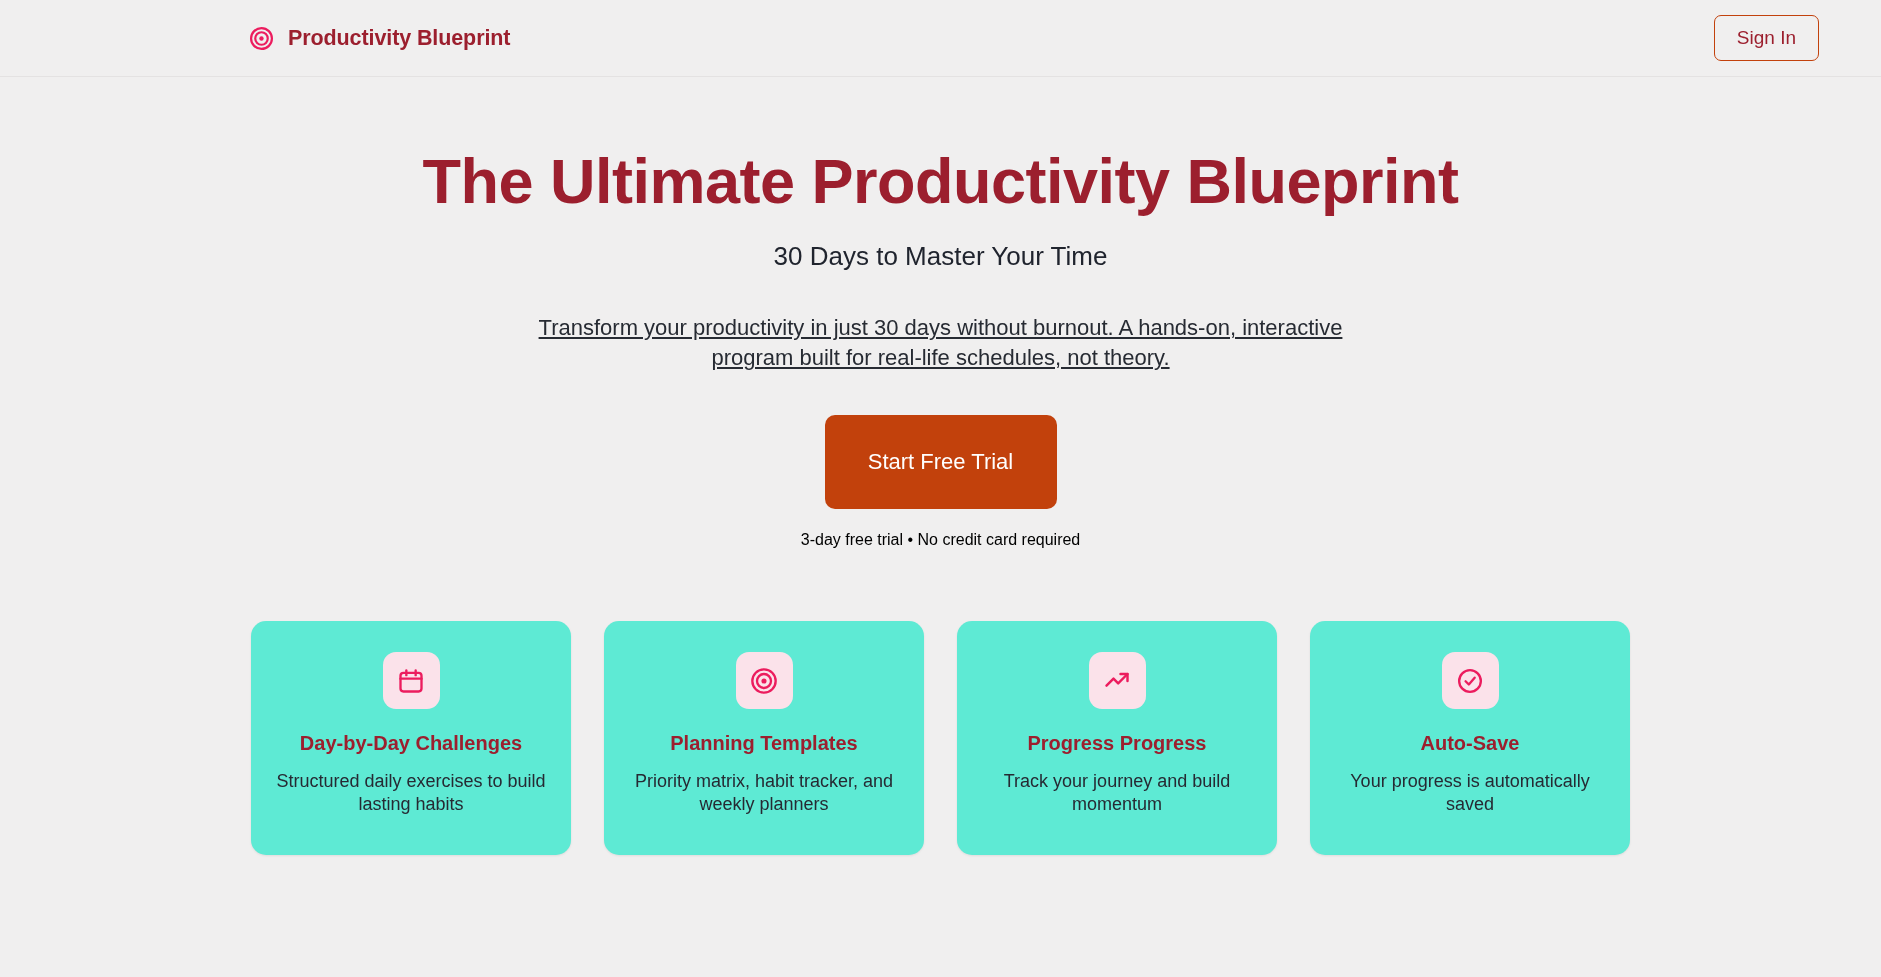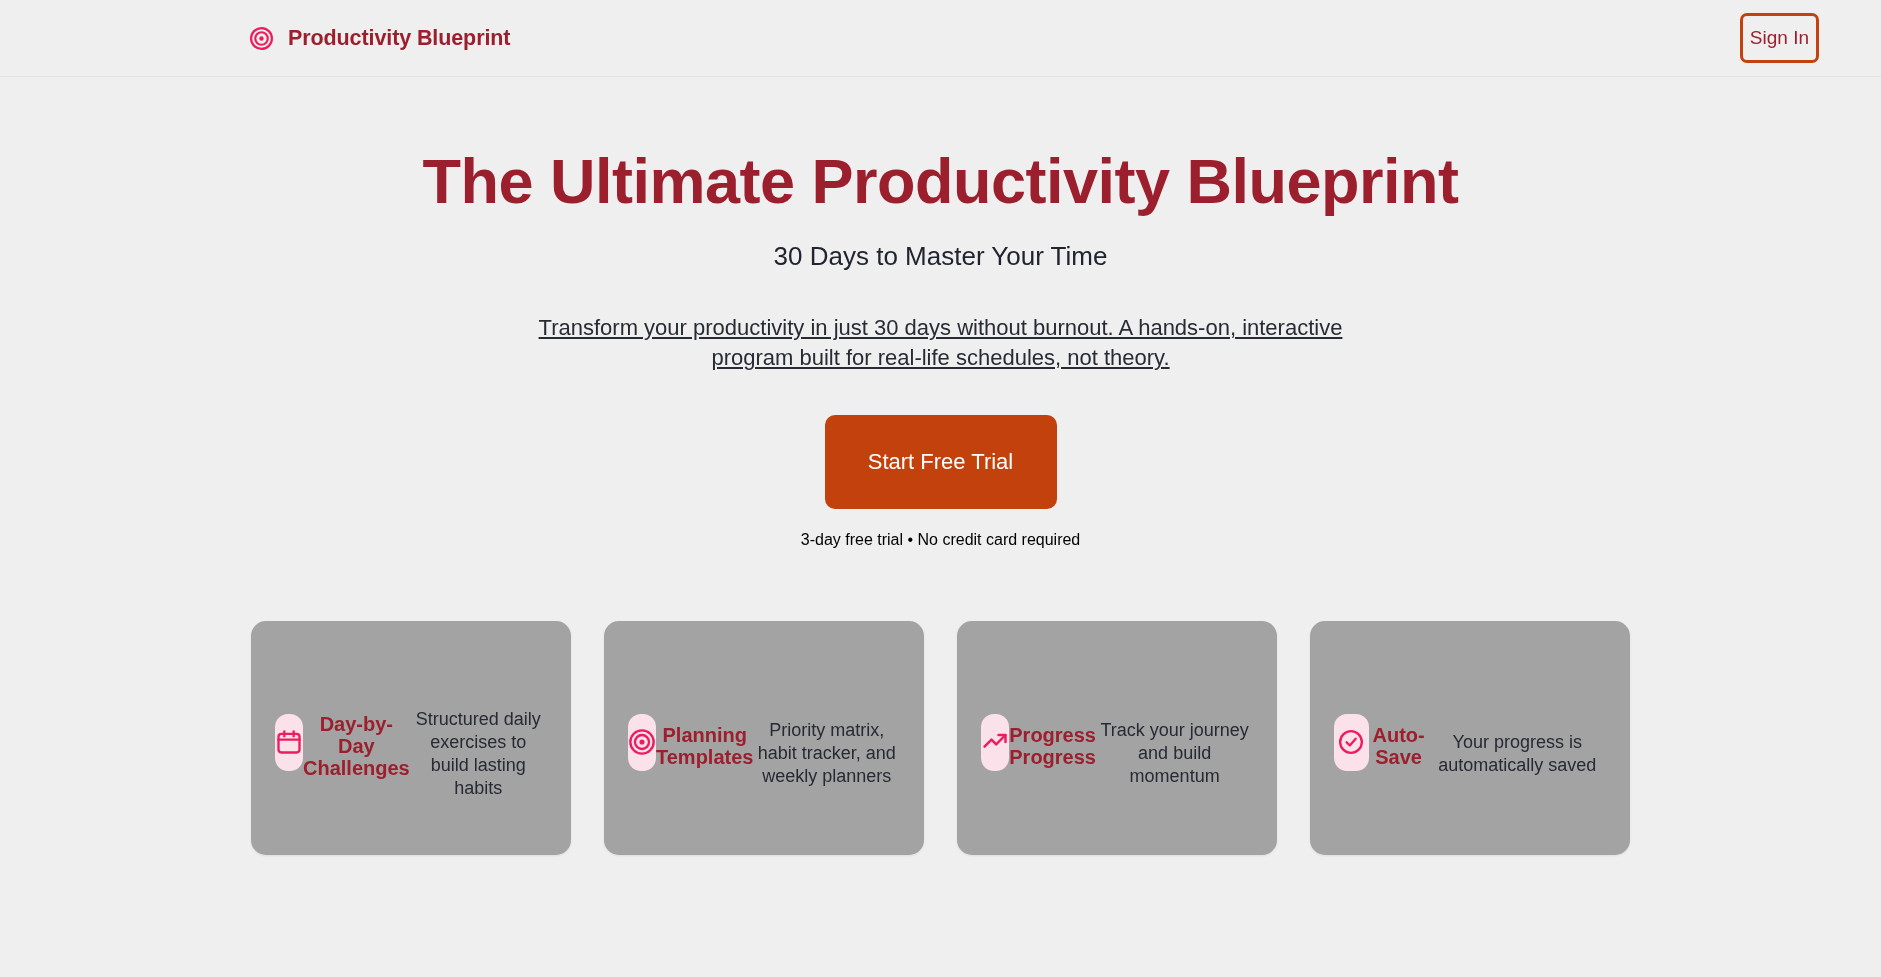--- a/index.html
+++ b/index.html
@@ -44,27 +44,27 @@
 
   .brand-name {
     font-size: 21.5px;
     font-weight: bold;
     color: #9c1f2e;
     letter-spacing: -0.1px;
     white-space: nowrap;
   }
 
   .signin-button {
-    border: 3px solid #c2410c;
+    border: 1px solid #c2410c;
     border-radius: 7px;
     background: transparent;
     color: #9c1f2e;
     font-family: "Liberation Sans", sans-serif;
     font-size: 19px;
-    padding: 12px 7px;
+    padding: 12px 22px;
     cursor: pointer;
     line-height: 1.1;
   }
 
   
   .hero {
     text-align: center;
     padding-top: 73px;
   }
 
@@ -123,27 +123,27 @@
   .features {
     margin-top: 72px;
     display: flex;
     justify-content: center;
     gap: 33px;
   }
 
   .feature-card {
     width: 320px;
     height: 234px;
-    background: #a3a3a3;
+    background: #5eead4;
     border-radius: 15px;
     box-shadow: 0 1px 3px rgba(0,0,0,0.05), 0 1px 2px rgba(0,0,0,0.03);
     padding: 31px 24px 0 24px;
     text-align: center;
     display: flex;
-    flex-direction: row;
+    flex-direction: column;
     align-items: center;
   }
 
   .feature-icon-box {
     width: 57px;
     height: 57px;
     border-radius: 13px;
     background: #fbe2ea;
     display: flex;
     align-items: center;

